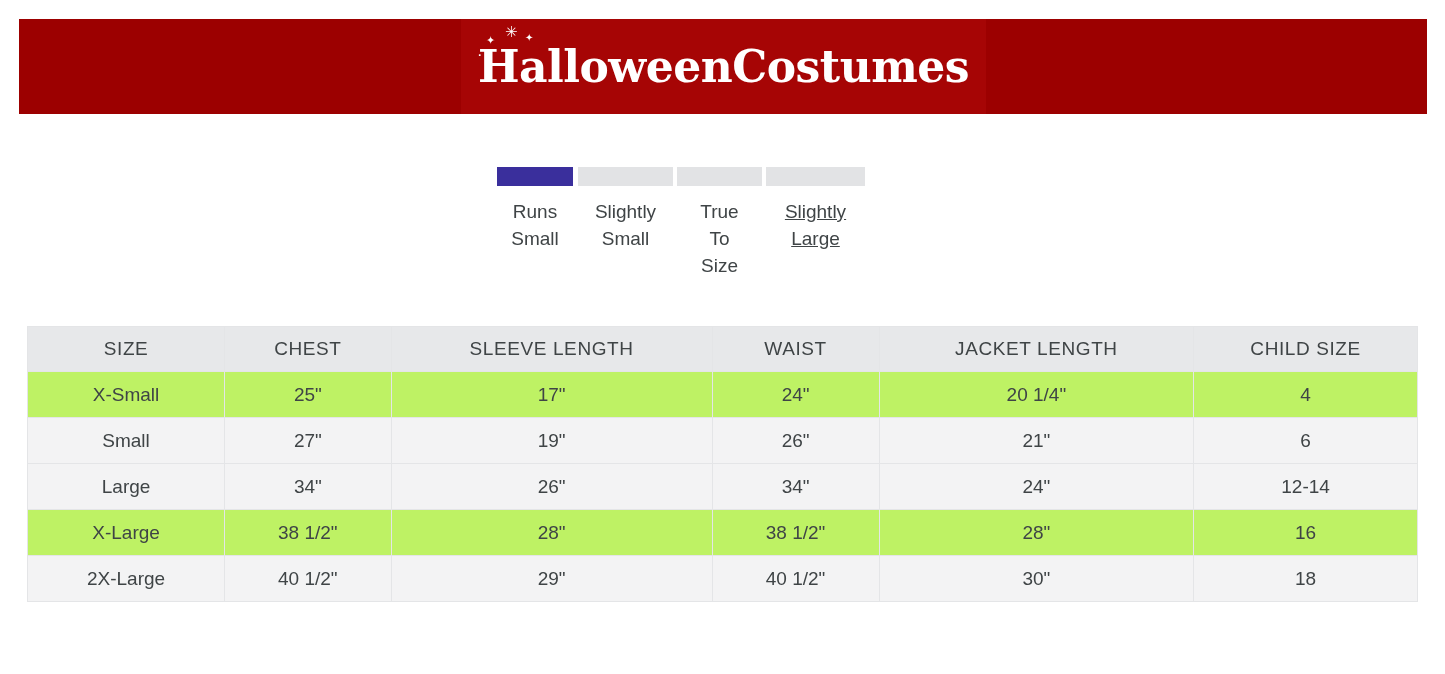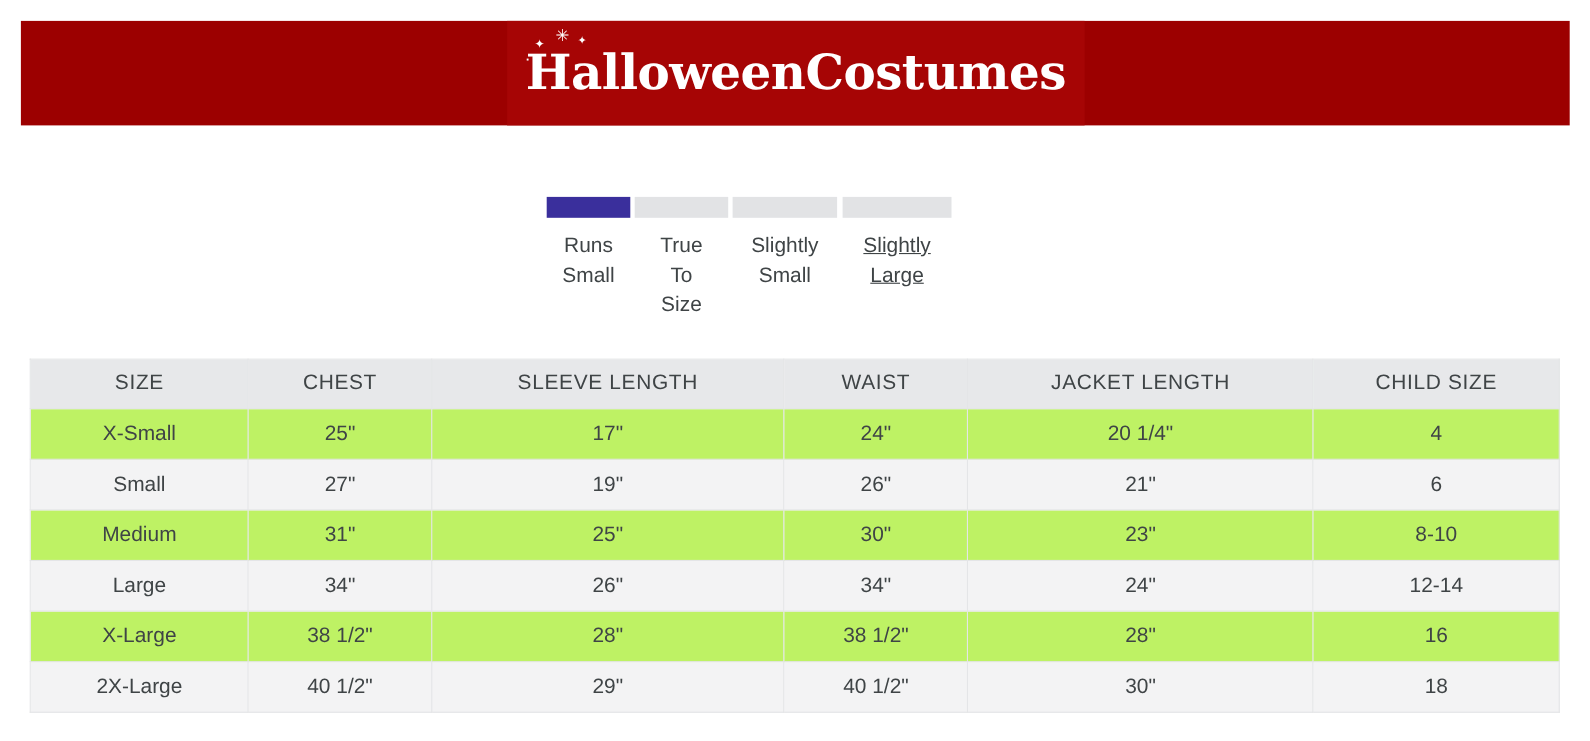--- a/index.html
+++ b/index.html
@@ -58,21 +58,21 @@
   }
   .sp1 { left: 8px;  top: -6px; font-size: 11px; }
   .sp2 { left: 27px; top: -16px; font-size: 15px; }
   .sp3 { left: 47px; top: -8px; font-size: 10px; }
   .sp4 { left: 0px;  top: 10px; font-size: 9px; }
 
   
   .fit-scale {
     position: absolute;
     left: 496px;
-    top: 179px;
+    top: 167px;
     display: flex;
     gap: 3px;
   }
   .fit-item {
     display: flex;
     flex-direction: column;
     align-items: center;
   }
   .fit-bar {
     height: 19px;
@@ -155,27 +155,27 @@
         <span>HalloweenCostumes</span>
       </div>
     </div>
   </div>
 
   <div class="fit-scale">
     <div class="fit-item w1">
       <div class="fit-bar active"></div>
       <div class="fit-label">Runs Small</div>
     </div>
+    <div class="fit-item w2">
+      <div class="fit-bar"></div>
+      <div class="fit-label">Slightly Small</div>
+    </div>
     <div class="fit-item w3">
       <div class="fit-bar"></div>
       <div class="fit-label">True To Size</div>
-    </div>
-    <div class="fit-item w2">
-      <div class="fit-bar"></div>
-      <div class="fit-label">Slightly Small</div>
     </div>
     <div class="fit-item w4">
       <div class="fit-bar"></div>
       <div class="fit-label">Slightly Large</div>
     </div>
   </div>
 
   <div class="table-wrap">
     <table class="size-table">
       <thead>
@@ -198,28 +198,20 @@
           <td>4</td>
         </tr>
         <tr class="even">
           <td>Small</td>
           <td>27"</td>
           <td>19"</td>
           <td>26"</td>
           <td>21"</td>
           <td>6</td>
         </tr>
-        <tr class="odd">
-          <td>Medium</td>
-          <td>31"</td>
-          <td>25"</td>
-          <td>30"</td>
-          <td>23"</td>
-          <td>8-10</td>
-        </tr>
         <tr class="even">
           <td>Large</td>
           <td>34"</td>
           <td>26"</td>
           <td>34"</td>
           <td>24"</td>
           <td>12-14</td>
         </tr>
         <tr class="odd">
           <td>X-Large</td>

